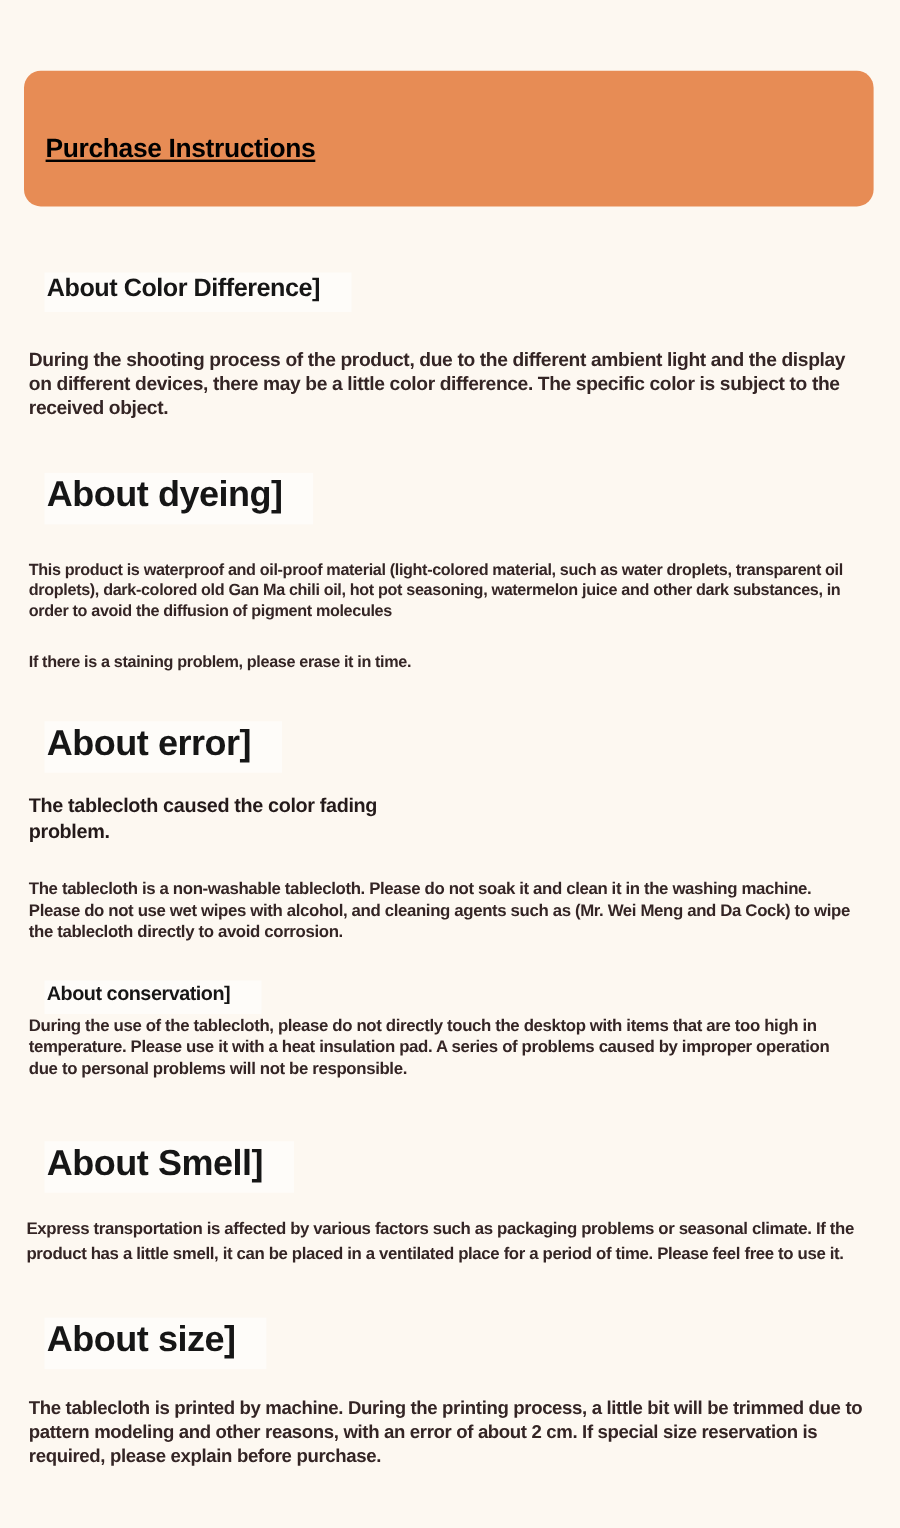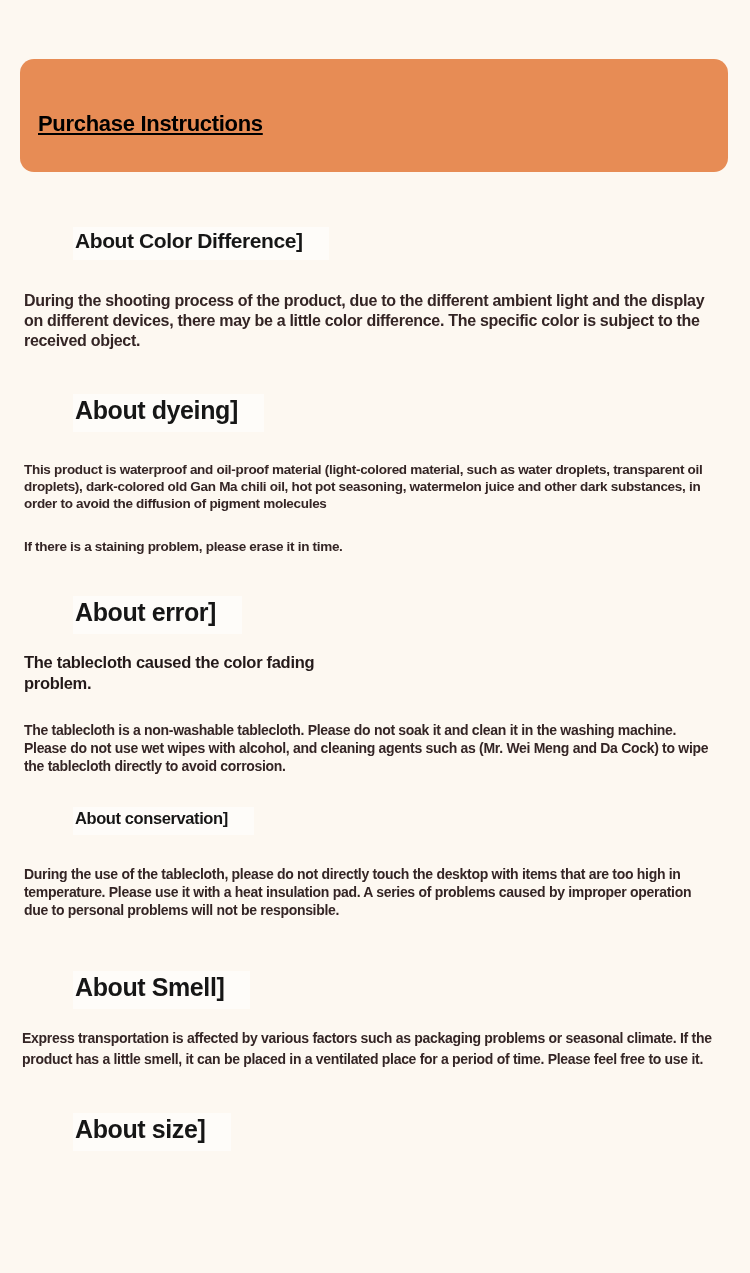--- a/index.html
+++ b/index.html
@@ -51,38 +51,37 @@
   .heading {
     margin-left: 37px;
     font-weight: bold;
     color: #161616;
     letter-spacing: -0.4px;
   }
   .heading .hl {
     display: inline-block;
     background: rgba(255, 255, 255, 0.55);
     padding: 2px 26px 7px 2px;
-    margin-left: 36px;
   }
   .h-md { font-size: 21px; }
-  .h-lg { font-size: 25px; }
+  .h-lg { font-size: 30px; }
   .h-sm { font-size: 16.5px; }
   
   .para {
     margin-left: 24px;
     font-weight: bold;
     color: #342525;
     letter-spacing: -0.3px;
   }
   .p-color    { margin-top: 31px; width: 692px; font-size: 16px;   line-height: 20px; }
   .p-dye      { margin-top: 29px; width: 690px; font-size: 13.5px; line-height: 17px; }
   .p-stain    { margin-top: 26px; width: 690px; font-size: 13.5px; line-height: 17px; }
   .p-fade     { margin-top: 27px; width: 692px; font-size: 14px;   line-height: 18px; }
   .p-callout  { margin-top: 18px; width: 310px; font-size: 16.5px; line-height: 21px; color: #241a1a; }
-  .p-conserve { margin-top: 30px; width: 692px; font-size: 14px;   line-height: 18px; }
+  .p-conserve { width: 692px; font-size: 14px;   line-height: 18px; }
   .p-smell    { margin-top: 19px; width: 714px; font-size: 14px;   line-height: 21px; margin-left: 22px; }
   .p-size     { margin-top: 23px; width: 700px; font-size: 15.5px; line-height: 20px; }
   
   .g-s1 { margin-top: 55px; }
   .g-s2 { margin-top: 43px; }
   .g-s3 { margin-top: 41px; }
   .g-s4 { margin-top: 32px; }
   .g-s5 { margin-top: 52px; }
   .g-s6 { margin-top: 43px; }
 </style>
@@ -118,14 +117,15 @@
   <div class="para p-conserve">During the use of the tablecloth, please do not directly touch the desktop with items that are too high in temperature. Please use it with a heat insulation pad. A series of problems caused by improper operation due to personal problems will not be responsible.</div>
 
   <div class="heading h-lg g-s5">
     <span class="hl">About Smell]</span>
   </div>
   <div class="para p-smell">Express transportation is affected by various factors such as packaging problems or seasonal climate. If the product has a little smell, it can be placed in a ventilated place for a period of time. Please feel free to use it.</div>
 
   <div class="heading h-lg g-s6">
     <span class="hl">About size]</span>
   </div>
+  <div class="para p-size">The tablecloth is printed by machine. During the printing process, a little bit will be trimmed due to pattern modeling and other reasons, with an error of about 2 cm. If special size reservation is required, please explain before purchase.</div>
 
 </div>
 
 </body></html>

